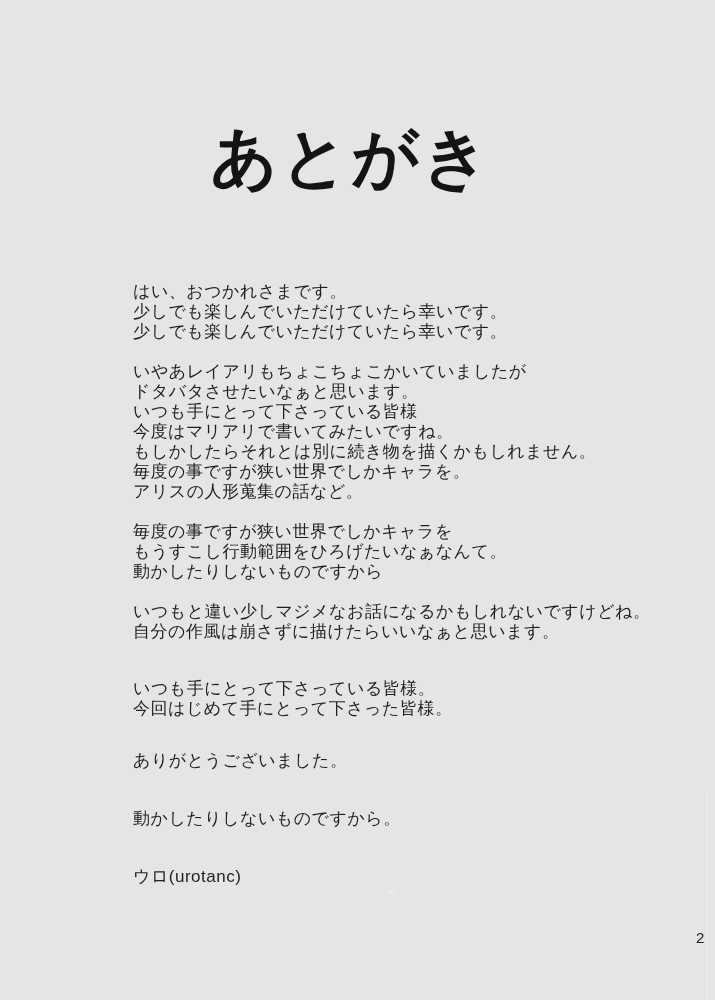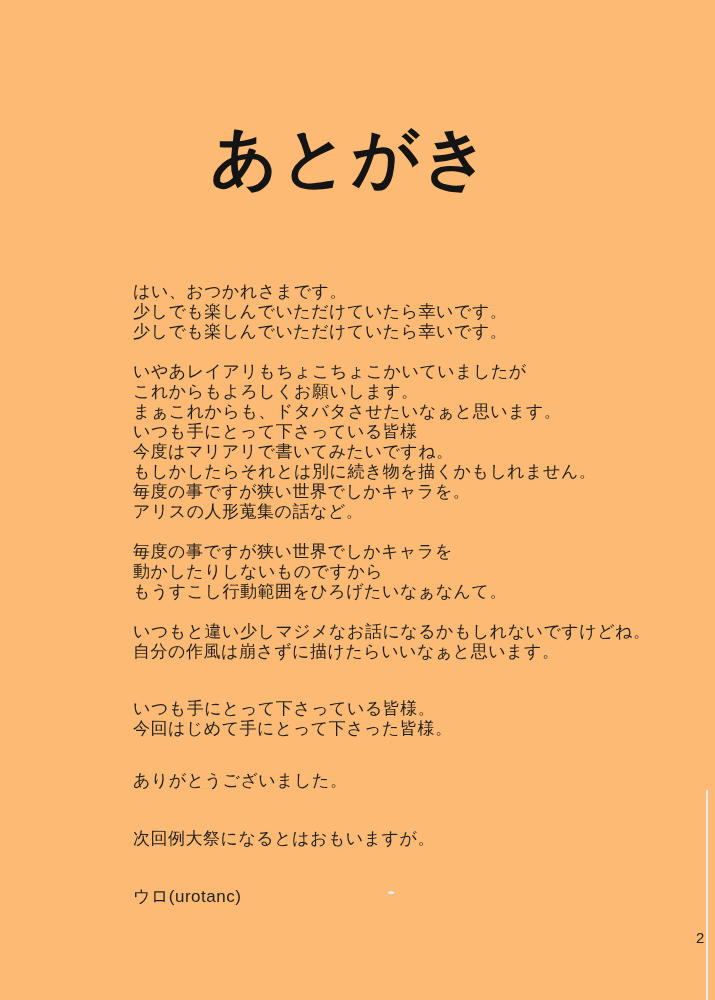--- a/index.html
+++ b/index.html
@@ -4,21 +4,21 @@
 <style>
   html, body {
     margin: 0;
     padding: 0;
     background: #ffffff;
   }
   .page {
     position: relative;
     width: 715px;
     height: 1000px;
-    background: #fdba74;
+    background: #e5e5e5;
     overflow: hidden;
     font-family: "Liberation Sans", "DejaVu Sans", sans-serif;
     color: #1f1f1f;
   }
   .title {
     position: absolute;
     top: 118px;
     left: 0;
     width: 703px;
     margin: 0;
@@ -83,51 +83,50 @@
   <div class="body-text">
 
     <div class="para">
       <div class="line">はい、おつかれさまです。</div>
       <div class="line">少しでも楽しんでいただけていたら幸いです。</div>
       <div class="line">少しでも楽しんでいただけていたら幸いです。</div>
     </div>
 
     <div class="para">
       <div class="line">いやあレイアリもちょこちょこかいていましたが</div>
-      <div class="line">これからもよろしくお願いします。</div>
-      <div class="line">まぁこれからも、ドタバタさせたいなぁと思います。</div>
+      <div class="line">ドタバタさせたいなぁと思います。</div>
       <div class="line">いつも手にとって下さっている皆様</div>
       <div class="line">今度はマリアリで書いてみたいですね。</div>
       <div class="line">もしかしたらそれとは別に続き物を描くかもしれません。</div>
       <div class="line">毎度の事ですが狭い世界でしかキャラを。</div>
       <div class="line">アリスの人形蒐集の話など。</div>
     </div>
 
     <div class="para">
       <div class="line">毎度の事ですが狭い世界でしかキャラを</div>
+      <div class="line">もうすこし行動範囲をひろげたいなぁなんて。</div>
       <div class="line">動かしたりしないものですから</div>
-      <div class="line">もうすこし行動範囲をひろげたいなぁなんて。</div>
     </div>
 
     <div class="para gap-wide">
       <div class="line">いつもと違い少しマジメなお話になるかもしれないですけどね。</div>
       <div class="line">自分の作風は崩さずに描けたらいいなぁと思います。</div>
     </div>
 
     <div class="para gap-narrow">
       <div class="line">いつも手にとって下さっている皆様。</div>
       <div class="line">今回はじめて手にとって下さった皆様。</div>
     </div>
 
     <div class="para gap-xwide">
       <div class="line">ありがとうございました。</div>
     </div>
 
     <div class="para gap-xwide">
-      <div class="line">次回例大祭になるとはおもいますが。</div>
+      <div class="line">動かしたりしないものですから。</div>
     </div>
 
     <div class="signature">ウロ(urotanc)</div>
 
   </div>
 
   <div class="page-number">2</div>
 
   <div class="scan-line"></div>
   <div class="scan-smudge"></div>

